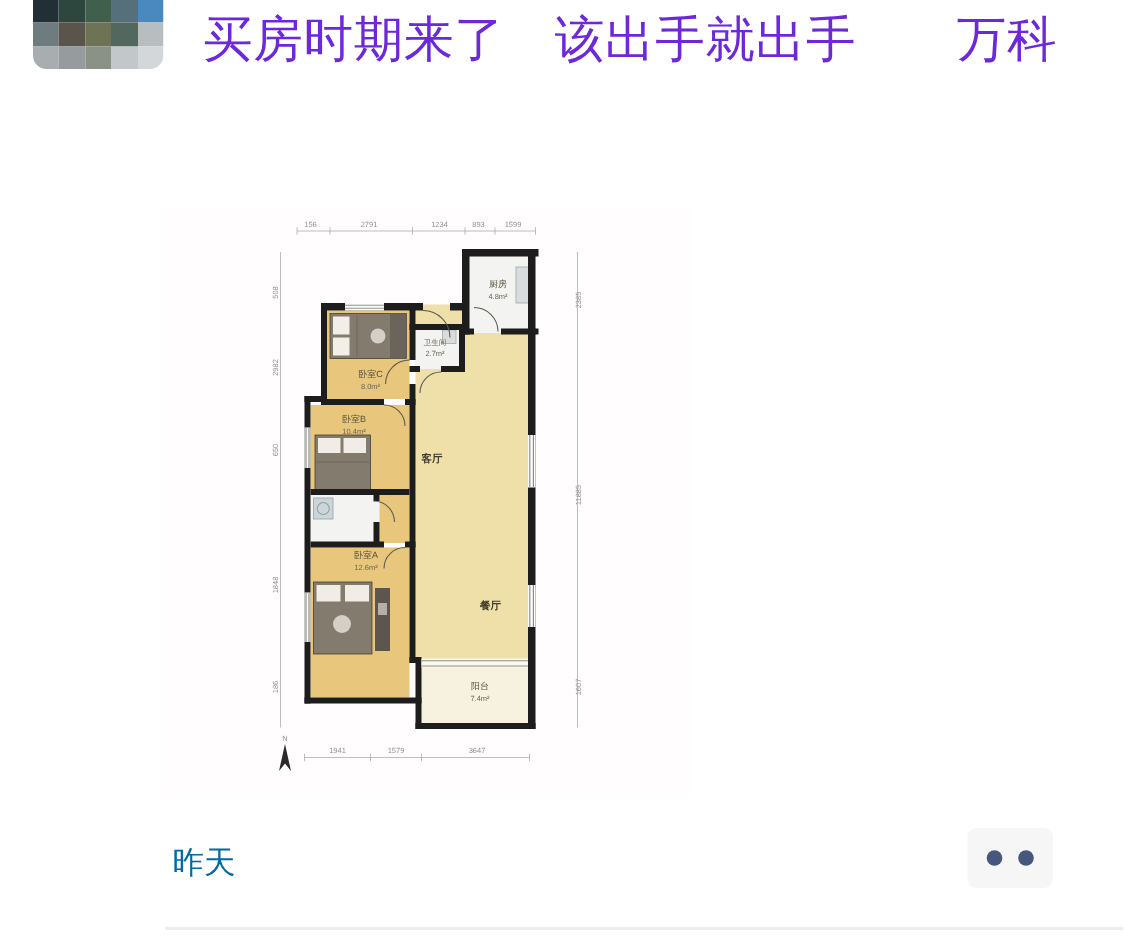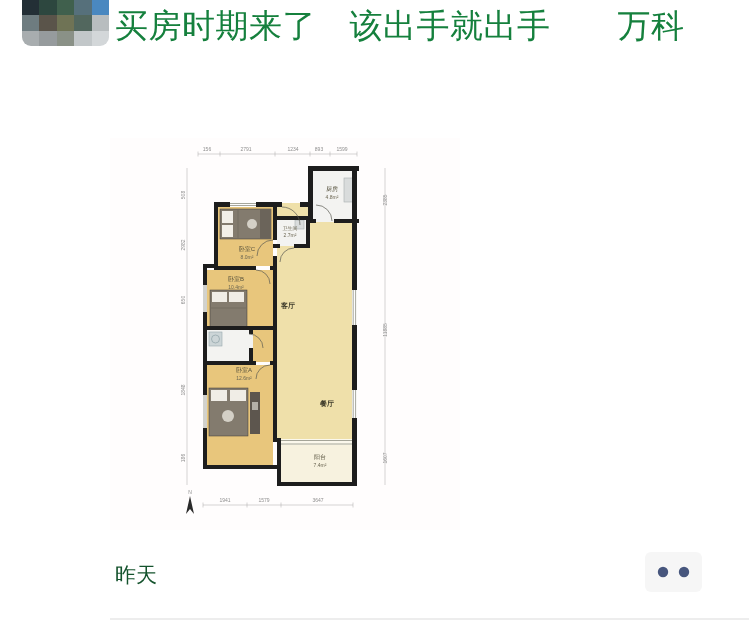--- a/index.html
+++ b/index.html
@@ -24,22 +24,23 @@
     cursor: pointer;
   }
   
   .post-text {
     position: absolute;
     left: 115px; top: 6px;
     width: 610px;
     font-size: 33px;
     line-height: 40px;
     letter-spacing: 0.5px;
-    color: #15803d;
+    color: #6d28d9;
     white-space: nowrap;
+    text-align: center;
   }
   
   .floorplan-image {
     position: absolute;
     left: 110px; top: 138px;
     width: 350px; height: 392px;
     background: #fffdfd;
   }
   .floorplan-image svg { position: absolute; left: 50px; top: 2px; }
   svg text { font-family: "Liberation Sans", sans-serif; }
@@ -48,21 +49,21 @@
   .big-label    { font-size: 7px;  fill: #403d2c; text-anchor: middle; font-weight: bold; }
   .dim-label    { font-size: 5px;  fill: #8f8f8f; text-anchor: middle; }
   .dim-line     { stroke: #a8a8a8; stroke-width: 0.5; }
   .win-line     { stroke: #8f8f83; stroke-width: 0.8; }
   .door-arc     { stroke: #5a5a52; stroke-width: 0.7; fill: none; }
   
   .timestamp {
     position: absolute;
     left: 115px; top: 561px;
     font-size: 21px;
-    color: #14532d;
+    color: #0369a1;
   }
   .menu-button {
     position: absolute;
     left: 645px; top: 552px;
     width: 57px; height: 40px;
     background: #f6f6f6;
     border-radius: 6px;
     display: flex; align-items: center; justify-content: center;
     gap: 10px;
     cursor: pointer;

